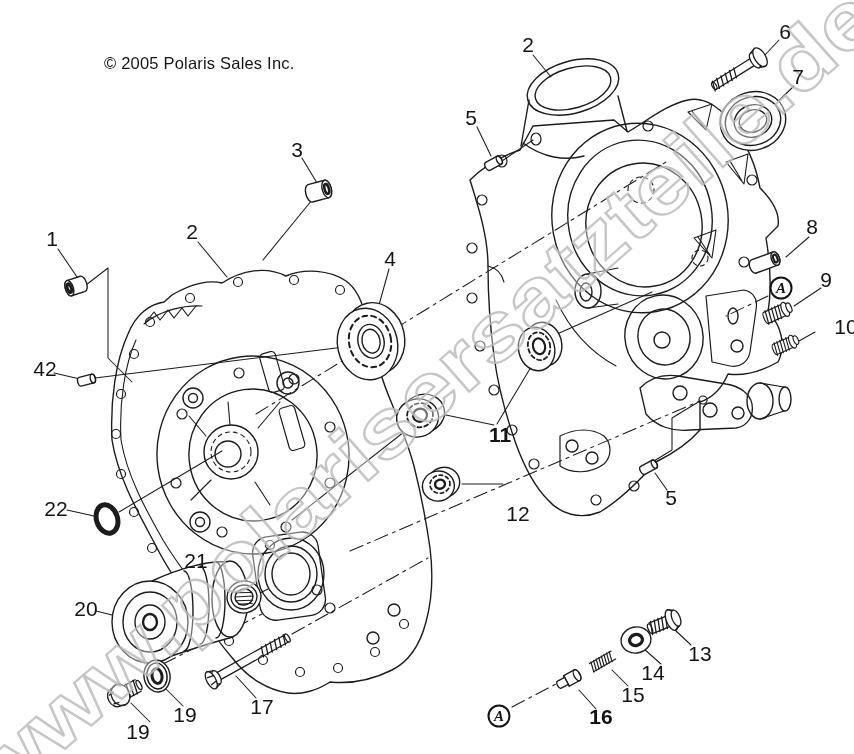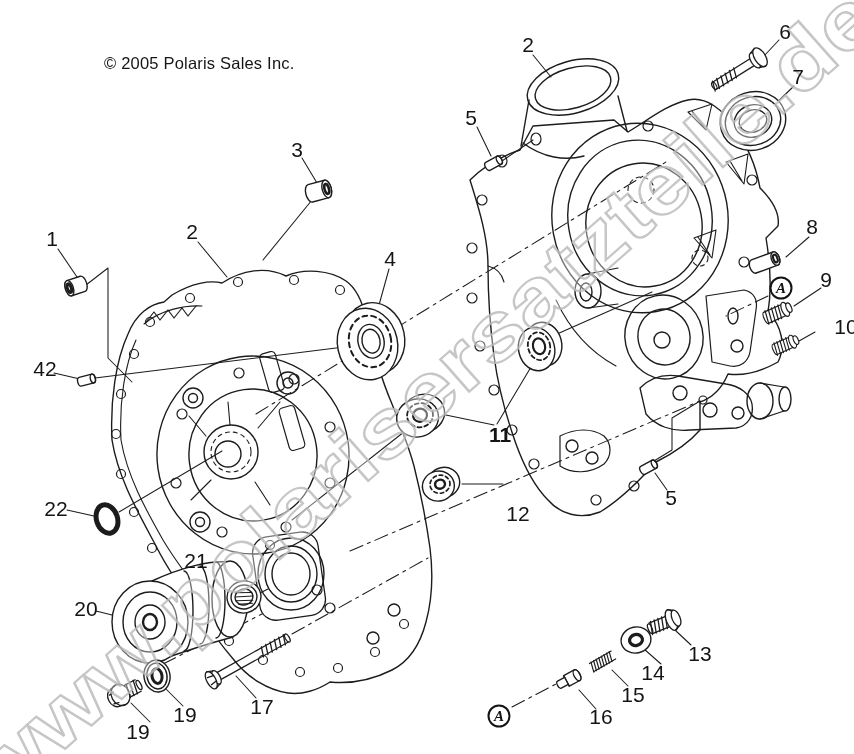--- a/index.html
+++ b/index.html
@@ -398,21 +398,21 @@
       <div class="callout" style="left: 785px; top: 31px;">6</div>
       <div class="callout" style="left: 798px; top: 76px;">7</div>
       <div class="callout" style="left: 812px; top: 226px;">8</div>
       <div class="callout" style="left: 826px; top: 279px;">9</div>
       <div class="callout" style="left: 846px; top: 326px; text-align: center;">10</div>
       <div class="callout" style="left: 500px; top: 434px; font-weight: bold;">11</div>
       <div class="callout" style="left: 518px; top: 485px; margin-top: 28px;">12</div>
       <div class="callout" style="left: 700px; top: 653px;">13</div>
       <div class="callout" style="left: 653px; top: 672px;">14</div>
       <div class="callout" style="left: 633px; top: 694px; text-align: right;">15</div>
-      <div class="callout" style="left: 601px; top: 716px;">16</div>
+      <div class="callout" style="left: 601px; top: 716px; font-weight: bold;">16</div>
       <div class="callout" style="left: 262px; top: 706px;">17</div>
       <div class="callout" style="left: 185px; top: 714px;">19</div>
       <div class="callout" style="left: 138px; top: 731px;">19</div>
       <div class="callout" style="left: 86px; top: 608px;">20</div>
       <div class="callout" style="left: 196px; top: 560px;">21</div>
       <div class="callout" style="left: 56px; top: 508px;">22</div>
       <div class="callout" style="left: 45px; top: 368px;">42</div>
       <div class="detail-marker" style="left: 781px; top: 288px;">A</div>
       <div class="detail-marker" style="left: 499px; top: 716px;">A</div>
     </div>

